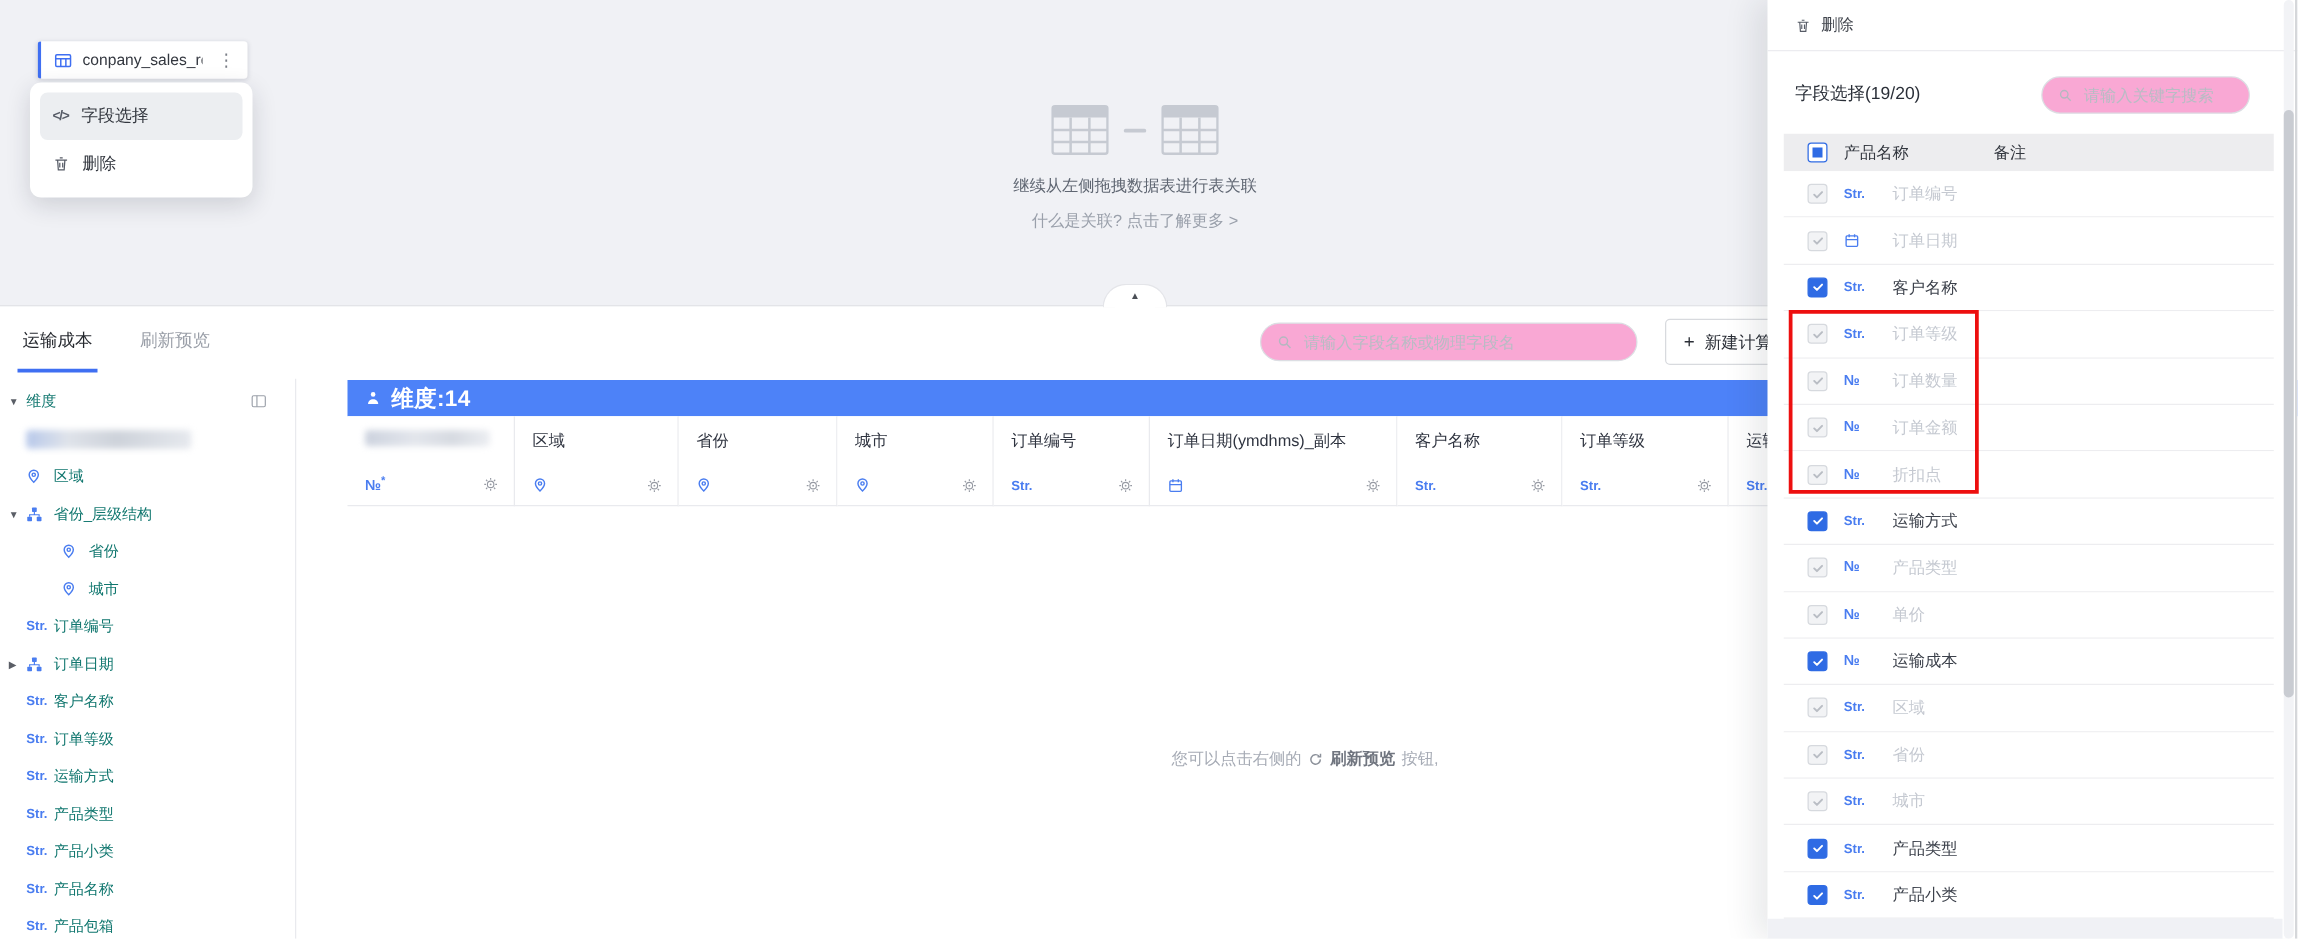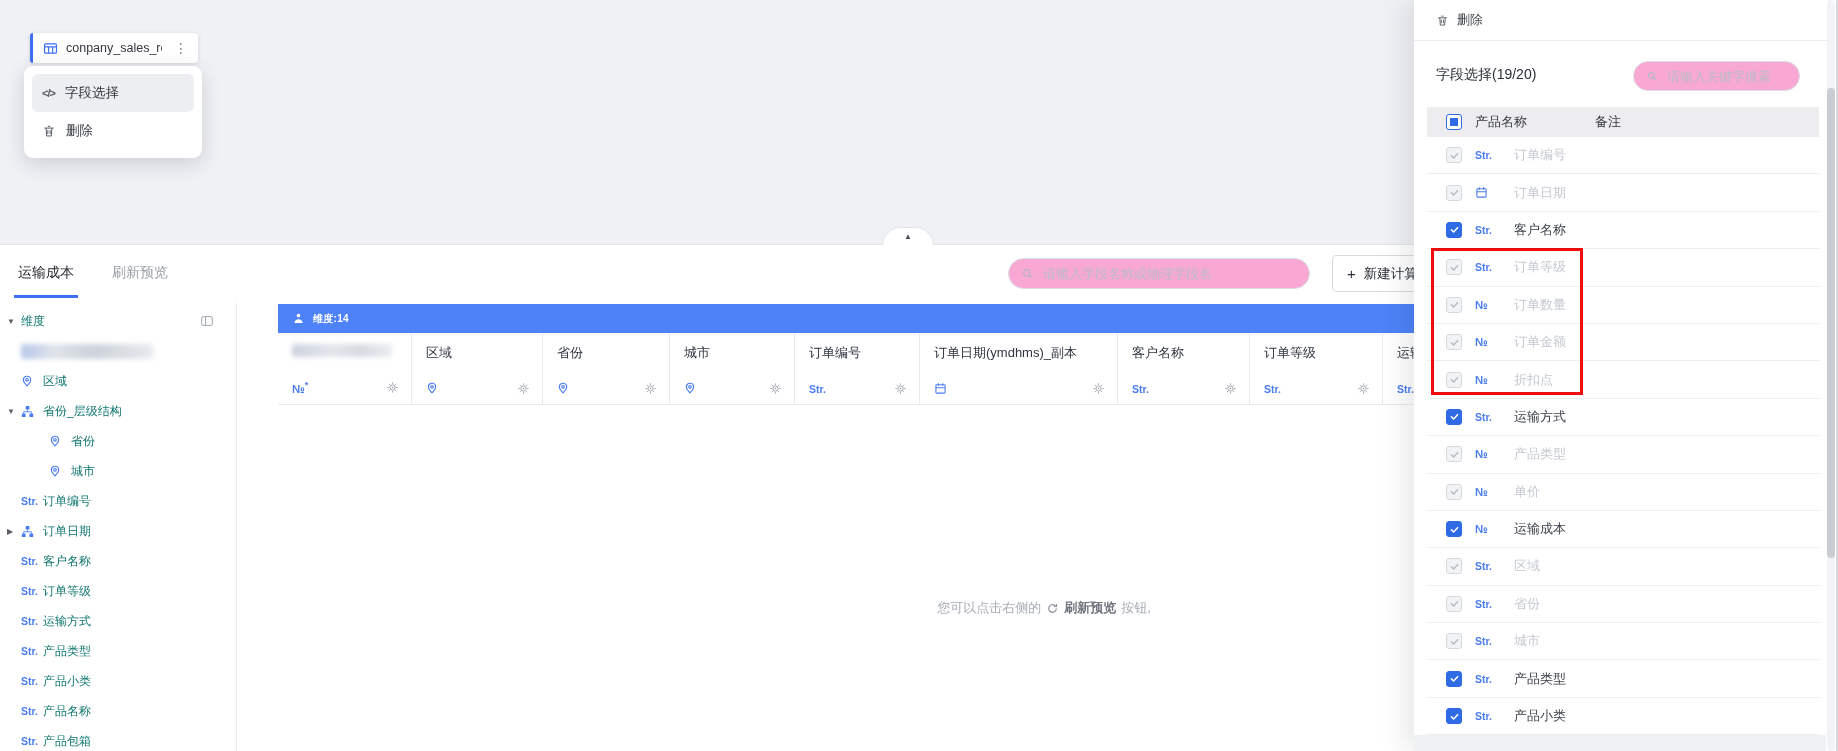--- a/index.html
+++ b/index.html
@@ -70,21 +70,21 @@
   .tree-blur { width: 132px; height: 15px; }
   .col-blur { width: 100px; height: 13px;
     background: linear-gradient(90deg,#ccd2de 0%,#e3e6ec 40%,#d6dae1 70%,#eceef2 100%); }
 
   #v-divider { position: absolute; left: 236px; top: 57px; width: 1px; height: 448px;
     background: #e9eaee; }
 
   
   #dimbar { position: absolute; left: 278px; top: 58px; width: 1560px; height: 29px;
     background: #4d82f8; display: flex; align-items: center; padding-left: 14px; gap: 8px; }
-  #dimbar .dlabel { color: #fff; font-size: 10px; font-weight: 600; letter-spacing: .3px; }
+  #dimbar .dlabel { color: #fff; font-size: 18px; font-weight: 600; letter-spacing: .3px; }
   #colheads { position: absolute; left: 278px; top: 87px; height: 72px; display: flex; }
   .pcol { height: 72px; border-right: 1px solid #e9eaee; border-bottom: 1px solid #e9eaee;
     padding: 11px 12px 9px 14px; display: flex; flex-direction: column;
     justify-content: space-between; background: #fff; }
   .pcol .cname { font-size: 13px; color: #2f3440; white-space: nowrap; overflow: hidden; }
   .pcol .crow { display: flex; align-items: center; justify-content: space-between; }
   .ticon { color: #4a7df0; font-size: 10.5px; font-weight: 600; }
   .ticon .star { font-style: normal; font-size: 9px; vertical-align: super; }
   .gearbtn { cursor: pointer; display: inline-flex; }
 
@@ -159,20 +159,41 @@
       <div class="menu-item">
         <span class="svgic">
           <svg width="14" height="14" viewBox="0 0 24 24" fill="none" stroke="#565b66" stroke-width="1.7">
             <path d="M4 7h16M10 4h4M7 7l1 13.5h8L17 7M10 10.5v6.5M14 10.5v6.5"></path>
             </svg>
         </span>
         <span>删除</span>
       </div>
     </div>
 
+    <div id="canvas-empty">
+      <div class="join-ill">
+        <span class="svgic">
+          <svg width="46" height="40" viewBox="0 0 46 40" fill="none">
+            <rect x="1" y="1" width="44" height="38" rx="2" stroke="#c6cad2" stroke-width="2"></rect>
+            <rect x="1" y="1" width="44" height="9" fill="#c6cad2"></rect>
+            <path d="M15.5 10v29M30.5 10v29M1 20h44M1 29.5h44" stroke="#c6cad2" stroke-width="2"></path>
+            </svg>
+        </span>
+        <span class="join-dash"></span>
+        <span class="svgic">
+          <svg width="46" height="40" viewBox="0 0 46 40" fill="none">
+            <rect x="1" y="1" width="44" height="38" rx="2" stroke="#c6cad2" stroke-width="2"></rect>
+            <rect x="1" y="1" width="44" height="9" fill="#c6cad2"></rect>
+            <path d="M15.5 10v29M30.5 10v29M1 20h44M1 29.5h44" stroke="#c6cad2" stroke-width="2"></path>
+            </svg>
+        </span>
+      </div>
+      <div class="ce-line1">继续从左侧拖拽数据表进行表关联</div>
+      <div class="ce-line2">什么是关联? 点击了解更多 &gt;</div>
+    </div>
 
     <div id="collapse-pill">
       <span>▲</span>
     </div>
   </div>
 
   <div id="bottom">
     <div id="tabs">
       <div class="tab active">运输成本</div>
       <div class="tab">刷新预览</div>

